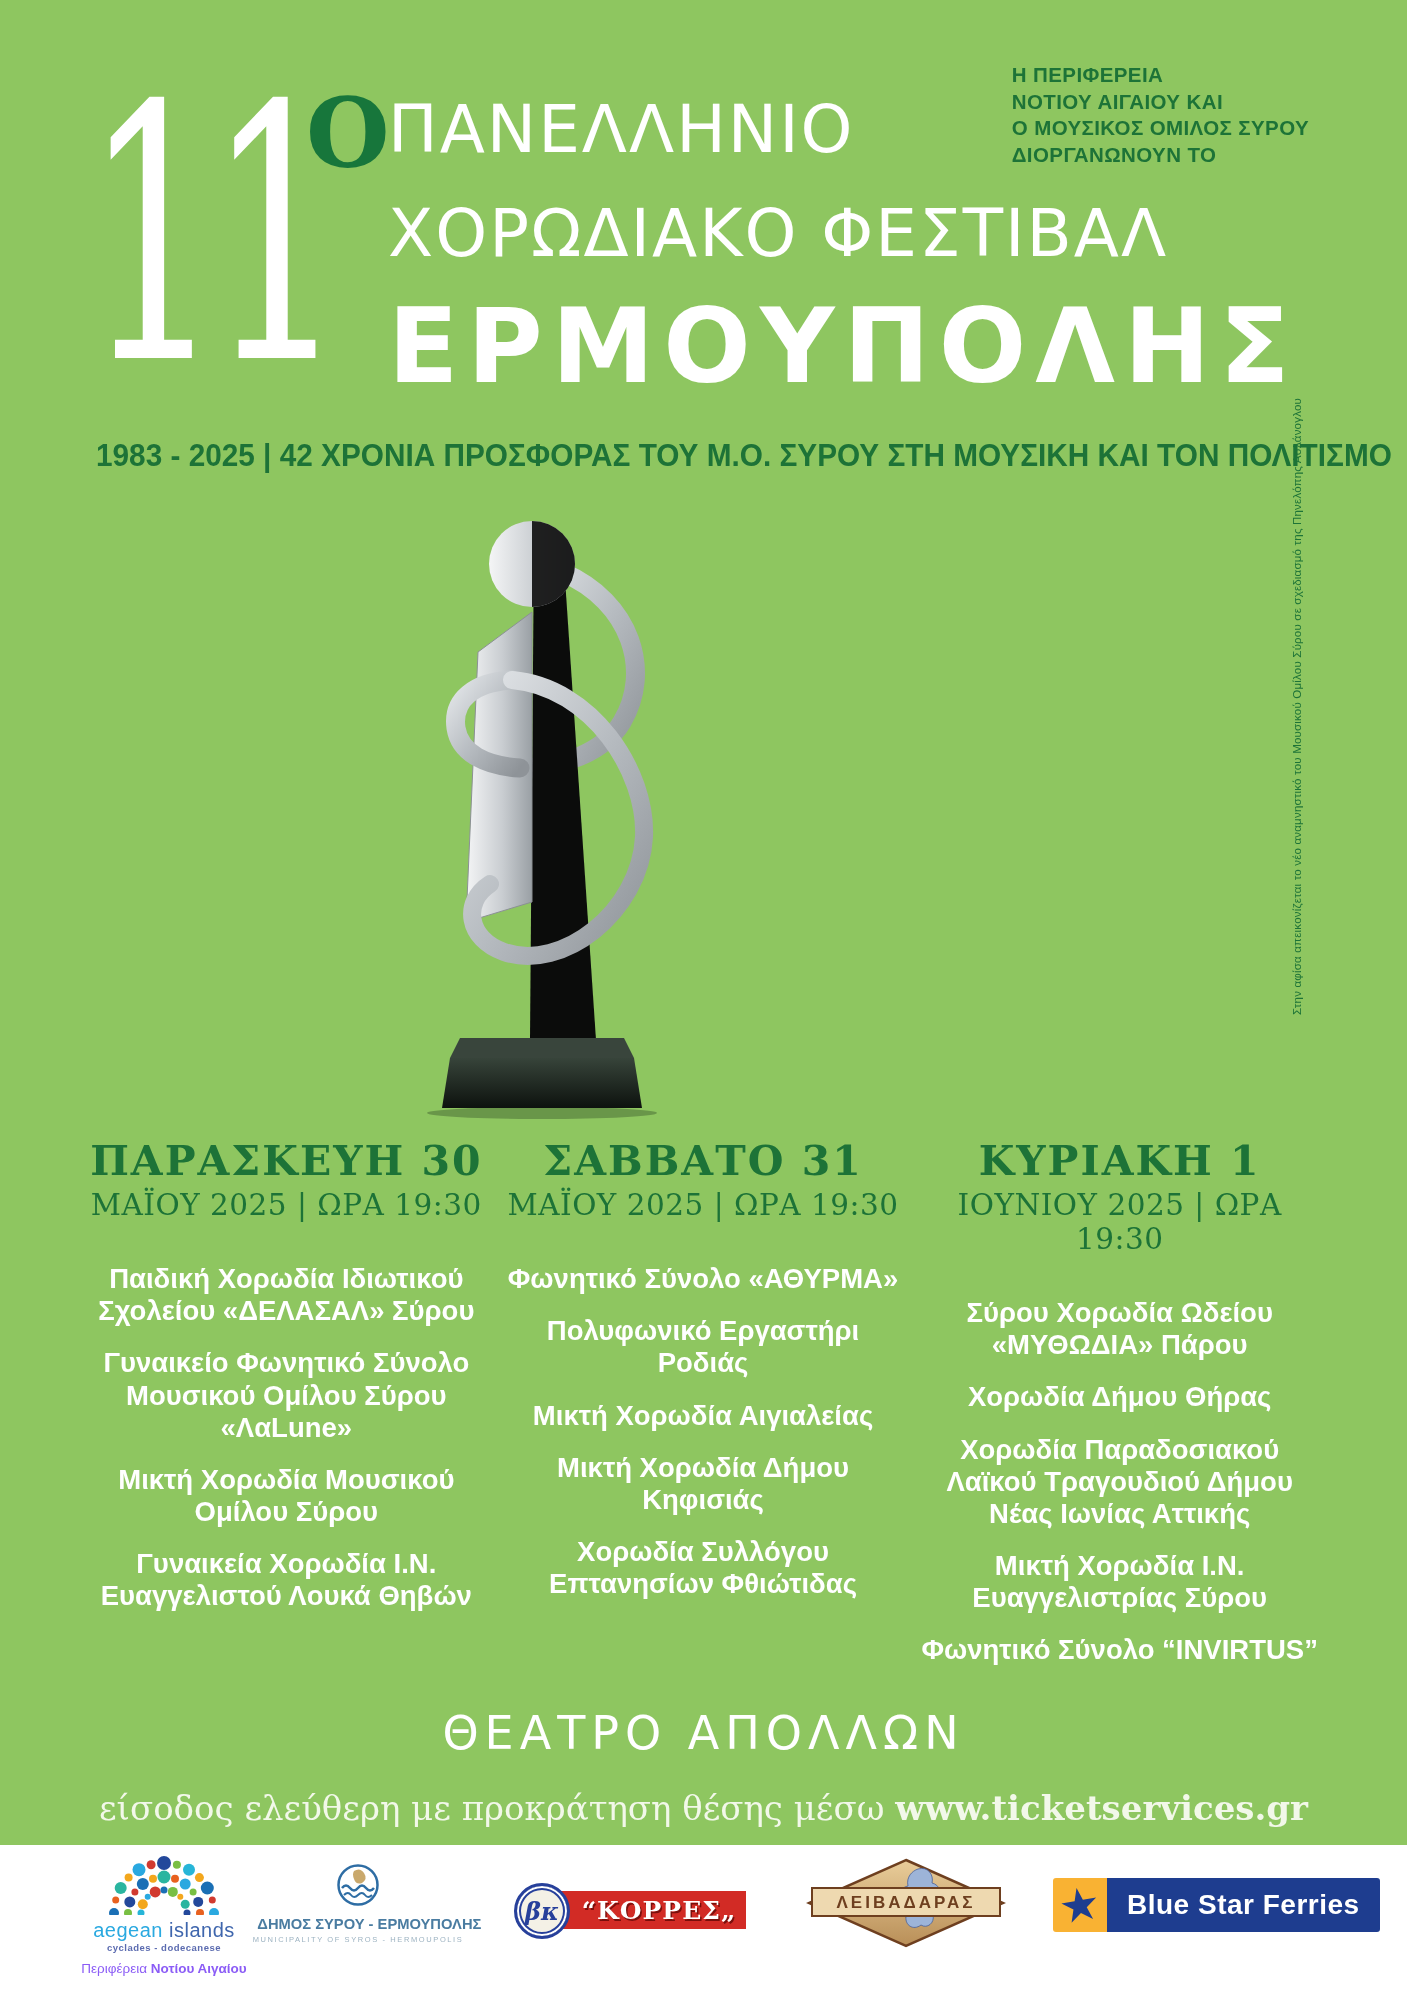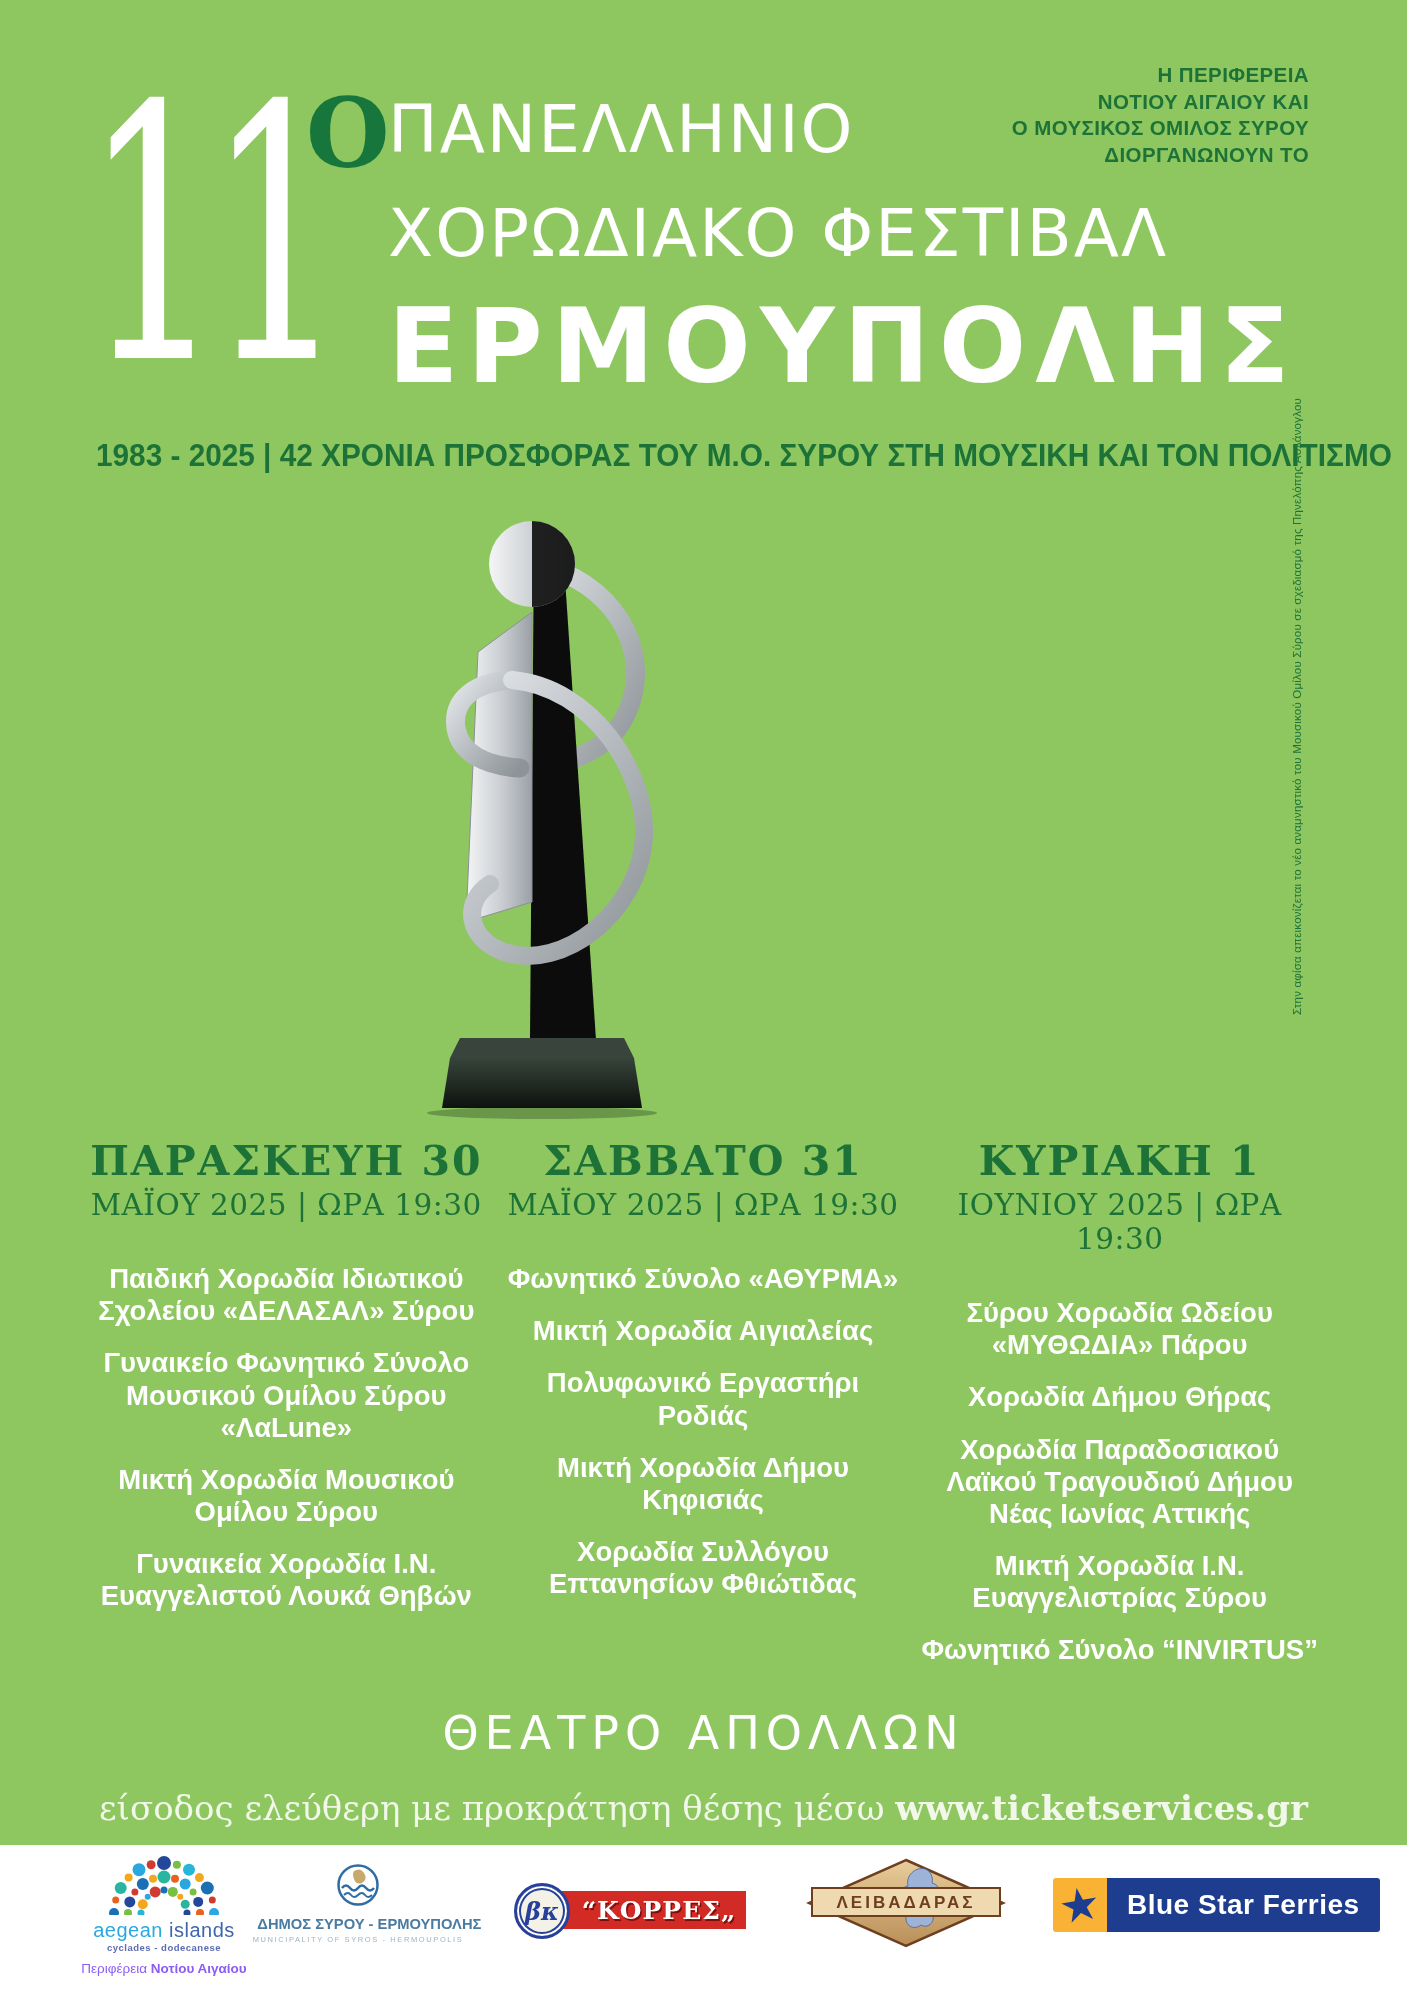--- a/index.html
+++ b/index.html
@@ -5,21 +5,21 @@
   :root{
     --bg:#8ec660;
     --g:#1d7337;
   }
   html,body{margin:0;padding:0;background:#666;}
   .poster{
     position:relative;width:1407px;height:2000px;background:var(--bg);
     overflow:hidden;font-family:"Liberation Sans",sans-serif;margin:0 auto;
   }
   
-  .org{position:absolute;top:62px;right:98px;text-align:right;color:var(--g);
+  .org{position:absolute;top:62px;right:98px;color:var(--g);
        font-size:20.5px;font-weight:700;line-height:1.3;letter-spacing:.4px;}
   .edition{position:absolute;left:84px;top:60px;color:#fff;
            font-family:"DejaVu Serif",serif;font-size:352px;line-height:1;
            letter-spacing:-0.07em;transform:scaleX(.62);transform-origin:left top;}
   .ordinal{position:absolute;left:306px;top:86px;color:#17763b;
            font-family:"DejaVu Serif",serif;font-weight:700;font-size:96px;line-height:1;}
   .title{position:absolute;left:388px;top:78px;color:#fff;font-family:"DejaVu Sans",sans-serif;}
   .t1,.t2{font-size:66px;letter-spacing:2px;line-height:104px;white-space:nowrap;}
   .t3{font-size:103px;font-weight:700;letter-spacing:9px;line-height:120px;white-space:nowrap;}
   .subtitle{position:absolute;left:96px;top:437px;color:var(--g);font-size:32px;font-weight:700;
@@ -137,22 +137,22 @@
       <div class="datex">ΜΑΪΟΥ 2025 | ΩΡΑ 19:30</div>
       <div class="choir">Παιδική Χορωδία Ιδιωτικού Σχολείου «ΔΕΛΑΣΑΛ» Σύρου</div>
       <div class="choir">Γυναικείο Φωνητικό Σύνολο Μουσικού Ομίλου Σύρου «ΛαLune»</div>
       <div class="choir">Μικτή Χορωδία Μουσικού Ομίλου Σύρου</div>
       <div class="choir">Γυναικεία Χορωδία Ι.Ν. Ευαγγελιστού Λουκά Θηβών</div>
     </div>
     <div class="col">
       <div class="day">ΣΑΒΒΑΤΟ 31</div>
       <div class="datex">ΜΑΪΟΥ 2025 | ΩΡΑ 19:30</div>
       <div class="choir">Φωνητικό Σύνολο «ΑΘΥΡΜΑ»</div>
+      <div class="choir">Πολυφωνικό Εργαστήρι Ροδιάς</div>
       <div class="choir">Μικτή Χορωδία Αιγιαλείας</div>
-      <div class="choir">Πολυφωνικό Εργαστήρι Ροδιάς</div>
       <div class="choir">Μικτή Χορωδία Δήμου Κηφισιάς</div>
       <div class="choir">Χορωδία Συλλόγου Επτανησίων Φθιώτιδας</div>
     </div>
     <div class="col">
       <div class="day">ΚΥΡΙΑΚΗ 1</div>
       <div class="datex">ΙΟΥΝΙΟΥ 2025 | ΩΡΑ 19:30</div>
       <div class="choir">Σύρου Χορωδία Ωδείου «ΜΥΘΩΔΙΑ» Πάρου</div>
       <div class="choir">Χορωδία Δήμου Θήρας</div>
       <div class="choir">Χορωδία Παραδοσιακού Λαϊκού Τραγουδιού Δήμου Νέας Ιωνίας Αττικής</div>
       <div class="choir">Μικτή Χορωδία Ι.Ν. Ευαγγελιστρίας Σύρου</div>

